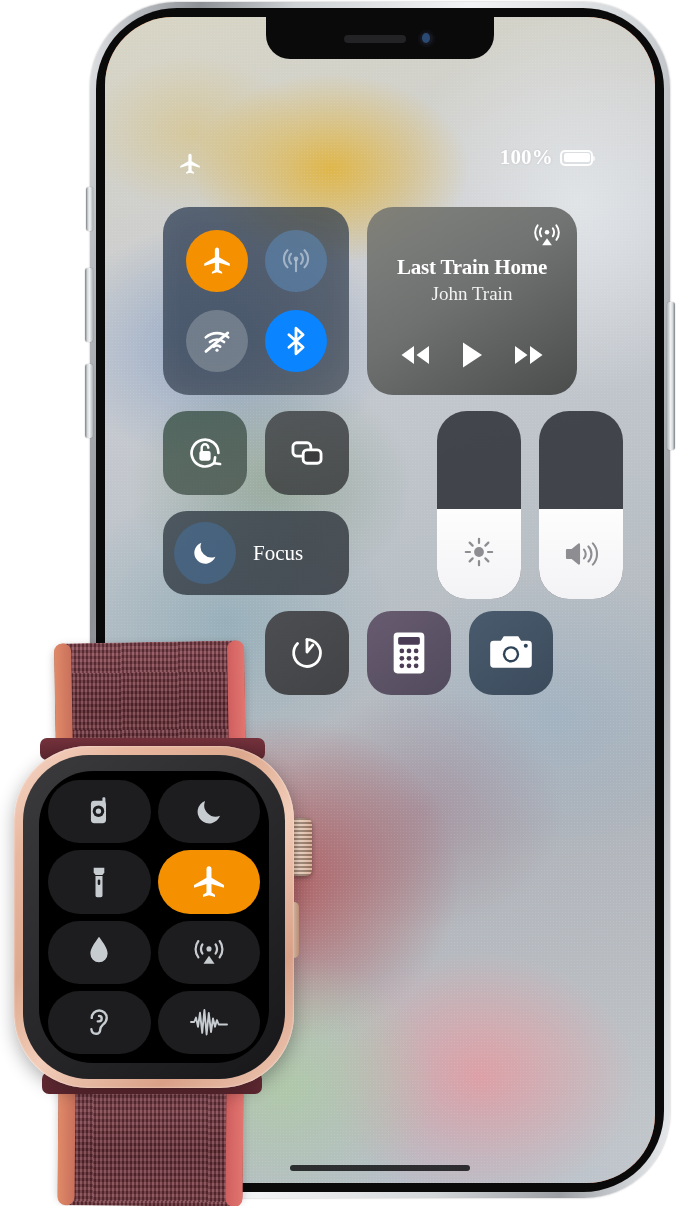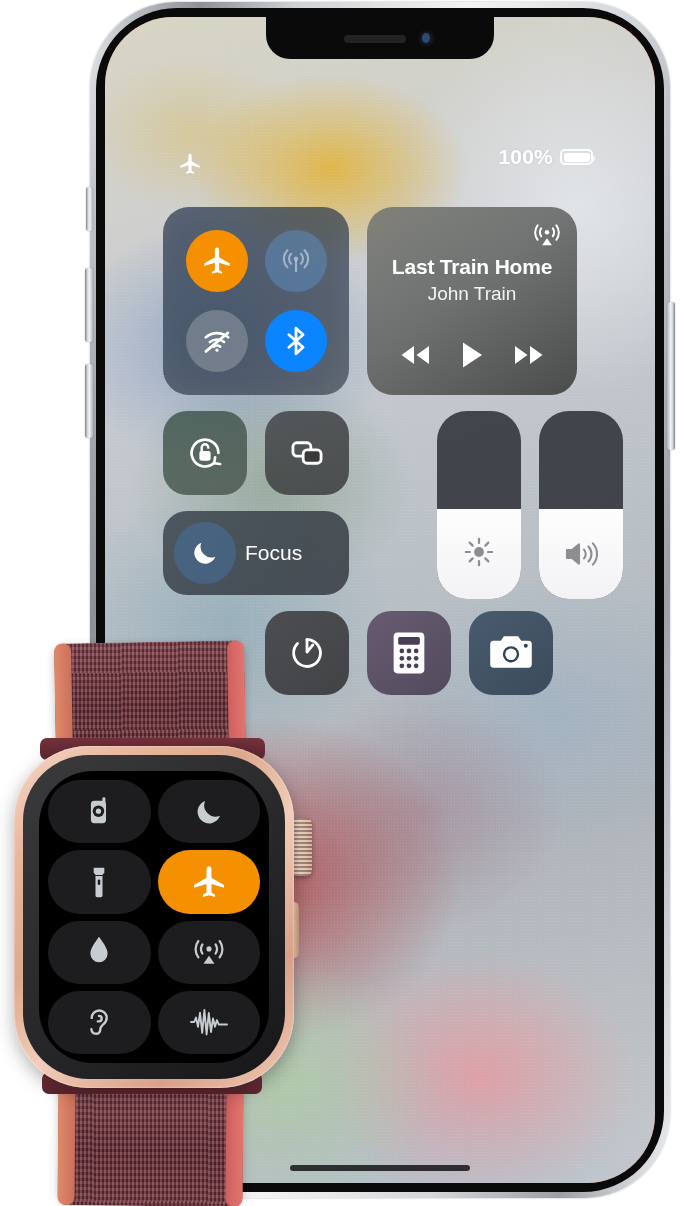--- a/index.html
+++ b/index.html
@@ -9,21 +9,21 @@
   
   #phone{position:absolute;left:90px;top:2px;width:580px;height:1196px;}
 
   .phone-outer{position:absolute;inset:0;border-radius:86px;
     background:linear-gradient(100deg,#e9eaec 0%,#b9bcc0 6%,#8d9195 14%,#cfd2d5 26%,
       #f2f3f4 48%,#d3d6d9 70%,#9b9fa3 86%,#d8dbde 96%,#eceef0 100%);
     box-shadow:0 0 2px rgba(0,0,0,.35);}
   .phone-bezel{position:absolute;left:6px;top:6px;right:6px;bottom:6px;
     border-radius:81px;background:#0a0a0b;}
   .phone-screen{position:absolute;left:15px;top:15px;right:15px;bottom:15px;
-    border-radius:68px;overflow:hidden;background:#c2410c;}
+    border-radius:68px;overflow:hidden;background:#c2410c;font-family:Liberation Serif, serif;}
 
   
   .wall{position:absolute;inset:0;
     background:
       radial-gradient(125% 70% at 50% 128%, rgba(150,170,200,.55) 0%, rgba(150,170,200,0) 62%),
       radial-gradient(38% 16% at 33% 92%, rgba(176,205,160,.80) 0%, rgba(176,205,160,0) 72%),
       radial-gradient(40% 15% at 68% 91%, rgba(236,150,155,.78) 0%, rgba(236,150,155,0) 72%),
       radial-gradient(44% 19% at 32% 74%, rgba(175,60,62,.72) 0%, rgba(175,60,62,0) 74%),
       radial-gradient(34% 14% at 58% 68%, rgba(150,100,120,.38) 0%, rgba(150,100,120,0) 75%),
       radial-gradient(46% 16% at 82% 60%, rgba(150,175,195,.55) 0%, rgba(150,175,195,0) 76%),
@@ -108,21 +108,21 @@
   .r2{margin-top:16px;}
   .sq{width:84px;height:84px;border-radius:24px;display:flex;
     align-items:center;justify-content:center;margin-right:18px;}
   .sq.rot{background:linear-gradient(140deg,rgba(48,74,60,.74),rgba(58,70,64,.70));}
   .sq.mir{background:linear-gradient(140deg,rgba(62,64,66,.80),rgba(50,52,54,.80));}
   .focus-tile{width:186px;height:84px;border-radius:24px;margin-top:16px;
     background:linear-gradient(140deg,rgba(52,62,72,.80),rgba(46,50,56,.80));
     display:flex;align-items:center;padding-left:11px;box-sizing:border-box;}
   .focus-circle{width:62px;height:62px;border-radius:50%;background:rgba(70,110,150,.60);
     display:flex;align-items:center;justify-content:center;flex:0 0 auto;}
-  .focus-label{color:#fff;font-size:21px;font-weight:500;margin-left:9px;}
+  .focus-label{color:#fff;font-size:21px;font-weight:500;margin-left:17px;}
 
   
   .slider-wrap{position:absolute;left:274px;top:0;display:flex;gap:18px;}
   .slider{width:84px;height:188px;border-radius:30px;overflow:hidden;position:relative;
     background:rgba(38,40,46,.82);}
   .slider .fill{position:absolute;left:0;right:0;bottom:0;
     background:linear-gradient(180deg,#fdfdfd,#f3f3f6);}
   .slider .ic{position:absolute;left:0;right:0;bottom:30px;display:flex;justify-content:center;}
 
   

